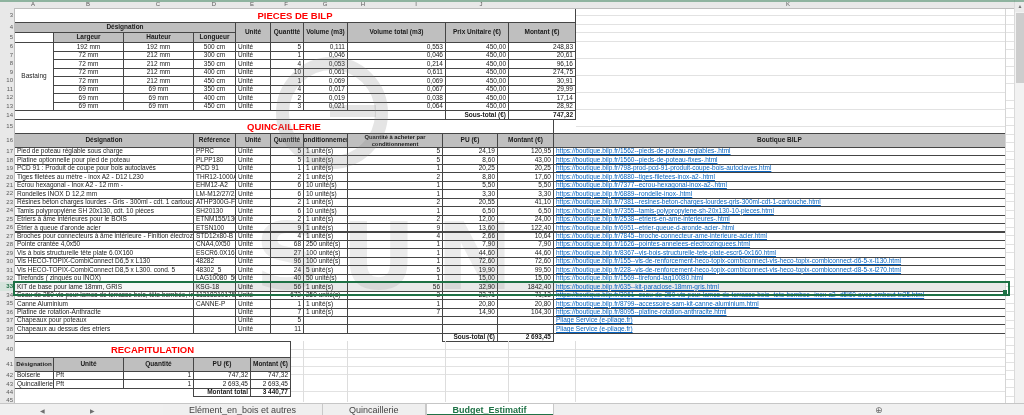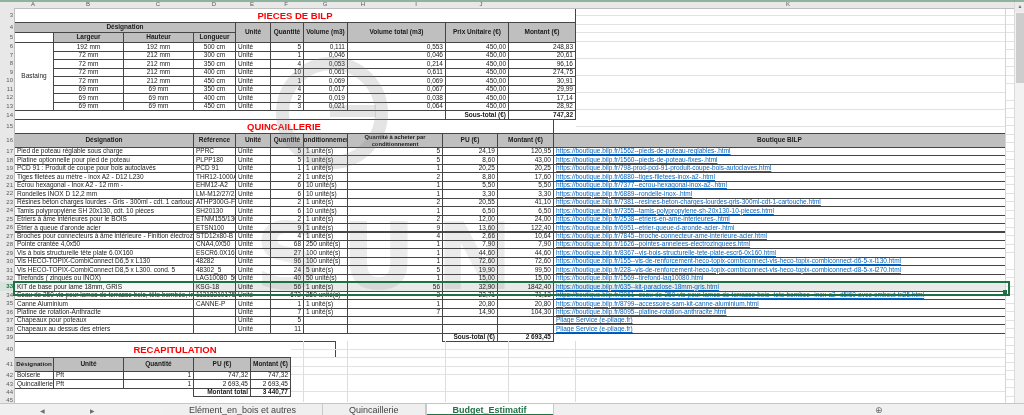--- a/index.html
+++ b/index.html
@@ -401,21 +401,21 @@
       <div class="cell ar" style="left: 270px; top: 324.45px; width: 34px; height: 9.45px;">11</div>
       <div class="cell al" style="left: 303px; top: 324.45px; width: 45px; height: 9.45px;"></div>
       <div class="cell ar" style="left: 347px; top: 324.45px; width: 96px; height: 9.45px;"></div>
       <div class="cell ar" style="left: 442px; top: 324.45px; width: 56px; height: 9.45px;"></div>
       <div class="cell ar" style="left: 497px; top: 324.45px; width: 57px; height: 9.45px;"></div>
       <div class="cell al lnk" style="left: 553px; top: 324.45px; width: 453px; height: 9.45px;">Pliage Service (e-pliage.fr)</div>
       <div class="cell ar bold" style="left: 442px; top: 332.9px; width: 56px; height: 9.5px;">Sous-total (€)</div>
       <div class="cell ar bold" style="left: 497px; top: 332.9px; width: 57px; height: 9.5px;">2 693,45</div>
       <div id="selbox" style="left: 12.5px; top: 281.2px; width: 993px; height: 10.45px;"></div>
       <div id="selhandle" style="left: 1003px; top: 289.65px;"></div>
-      <div class="cell ttl" style="left: 14px; top: 341.4px; width: 322px; height: 16.5px;">RECAPITULATION</div>
+      <div class="cell ttl" style="left: 14px; top: 341.4px; width: 277px; height: 16.5px;">RECAPITULATION</div>
       <div class="cell hdr" style="left: 14px; top: 356.9px; width: 40px; height: 15px; font-size: 6.2px;">Désignation</div>
       <div class="cell hdr" style="left: 53px; top: 356.9px; width: 71px; height: 15px; font-size: 6.5px;">Unité</div>
       <div class="cell hdr" style="left: 123px; top: 356.9px; width: 71px; height: 15px; font-size: 6.5px;">Quantité</div>
       <div class="cell hdr" style="left: 193px; top: 356.9px; width: 58px; height: 15px; font-size: 6.5px;">PU (€)</div>
       <div class="cell hdr" style="left: 250px; top: 356.9px; width: 41px; height: 15px; font-size: 6.5px;">Montant (€)</div>
       <div class="cell al" style="left: 14px; top: 370.9px; width: 40px; height: 9.5px;">Boiserie</div>
       <div class="cell al" style="left: 53px; top: 370.9px; width: 71px; height: 9.5px;">Pft</div>
       <div class="cell ar" style="left: 123px; top: 370.9px; width: 71px; height: 9.5px;">1</div>
       <div class="cell ar" style="left: 193px; top: 370.9px; width: 58px; height: 9.5px;">747,32</div>
       <div class="cell ar" style="left: 250px; top: 370.9px; width: 41px; height: 9.5px;">747,32</div>

